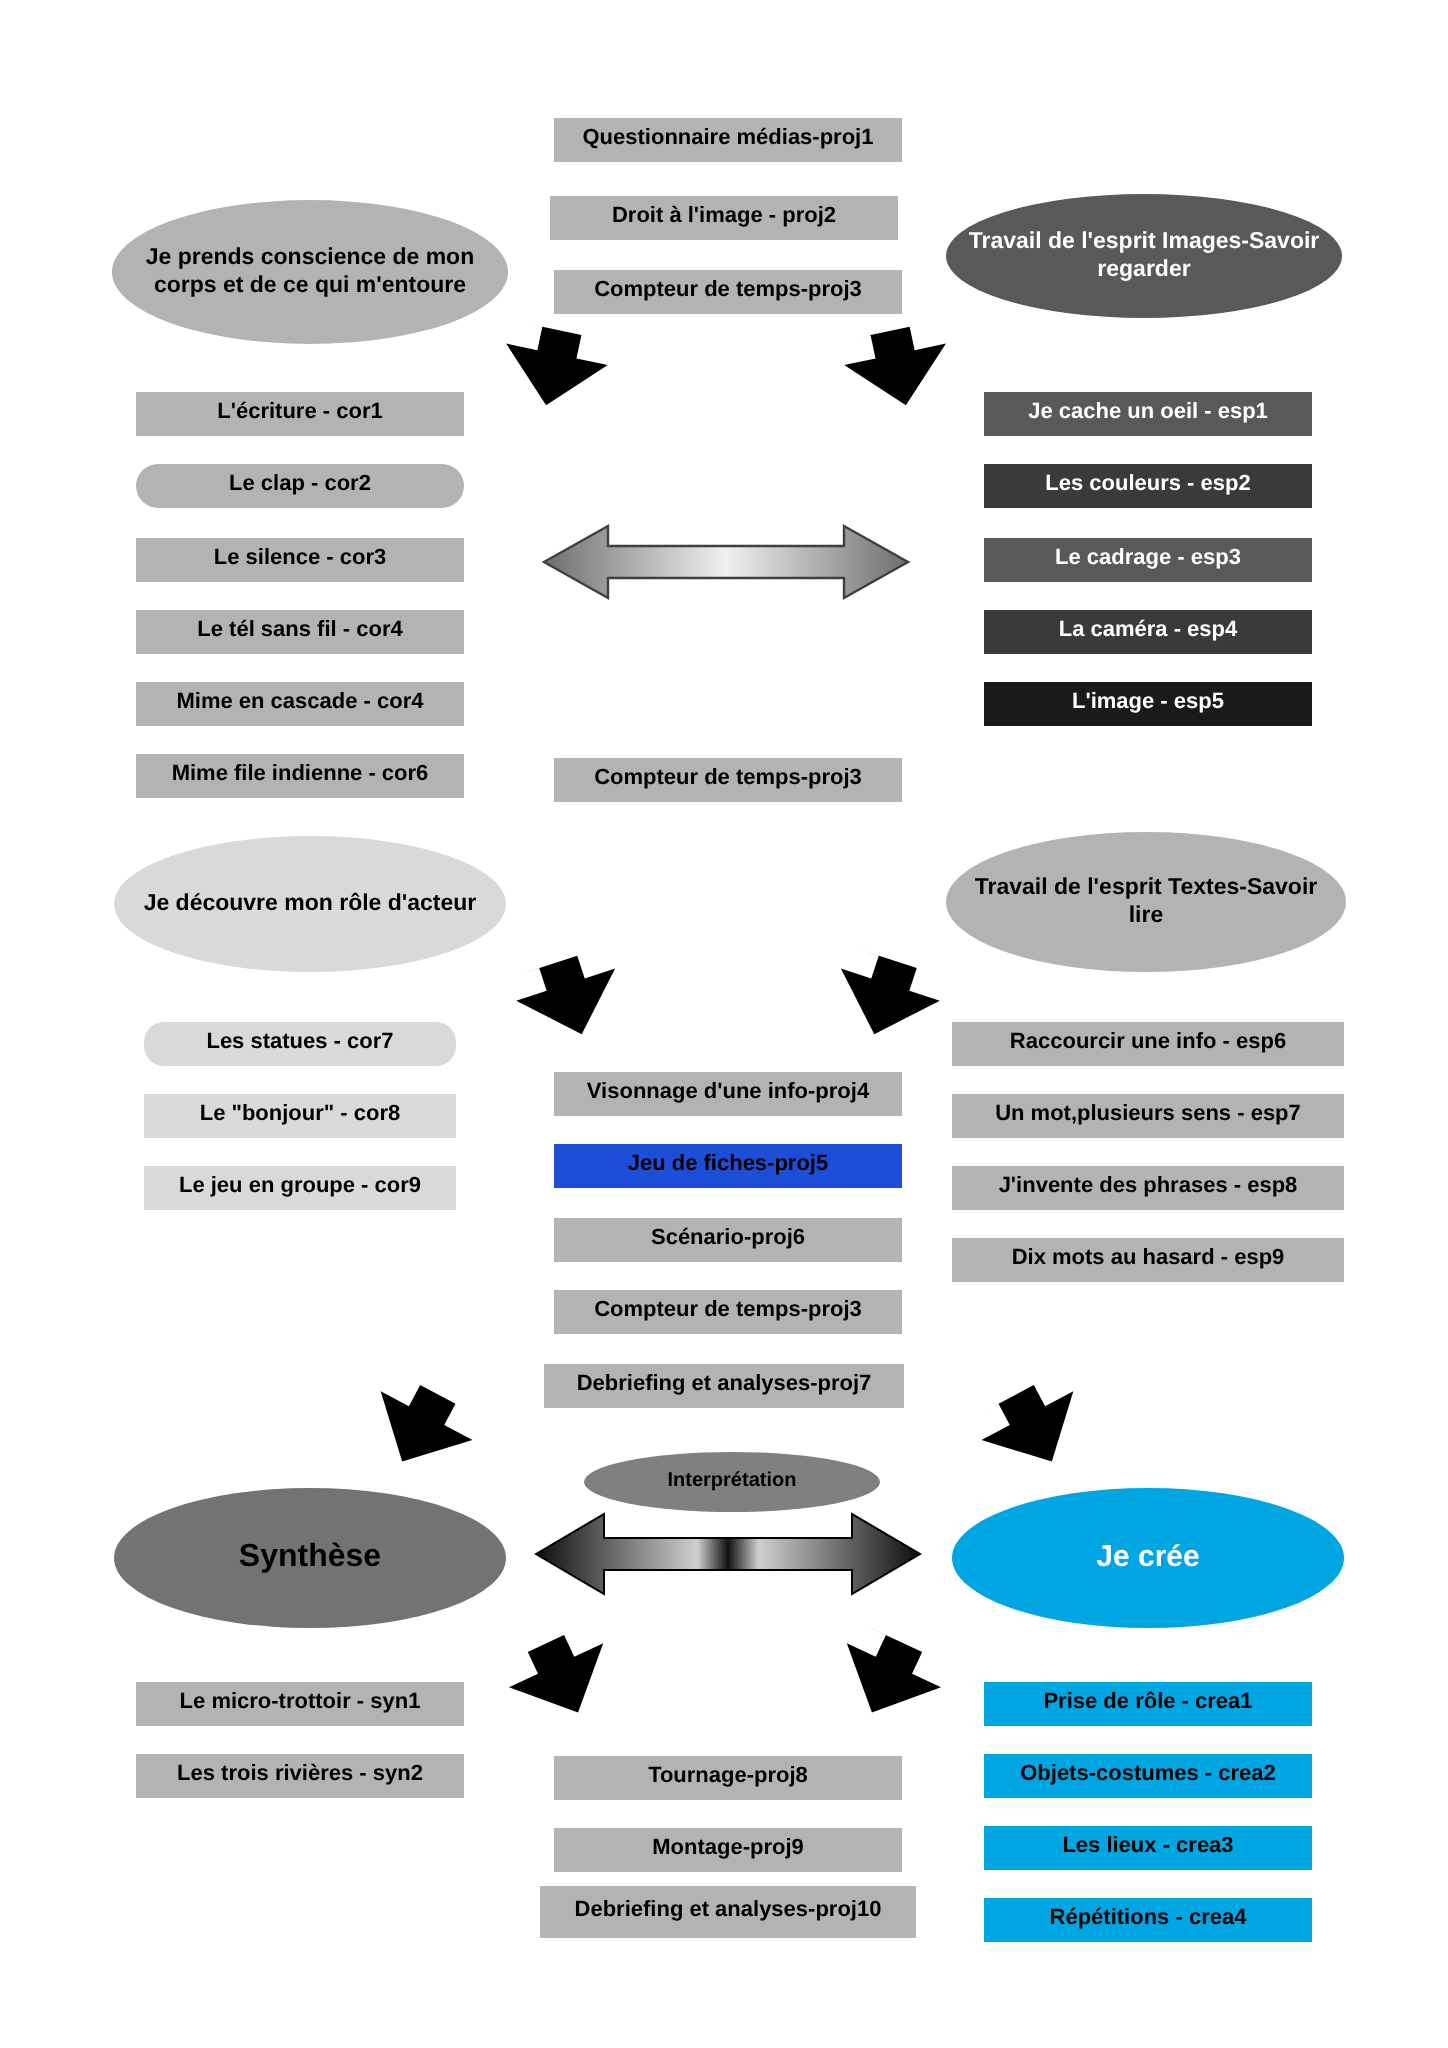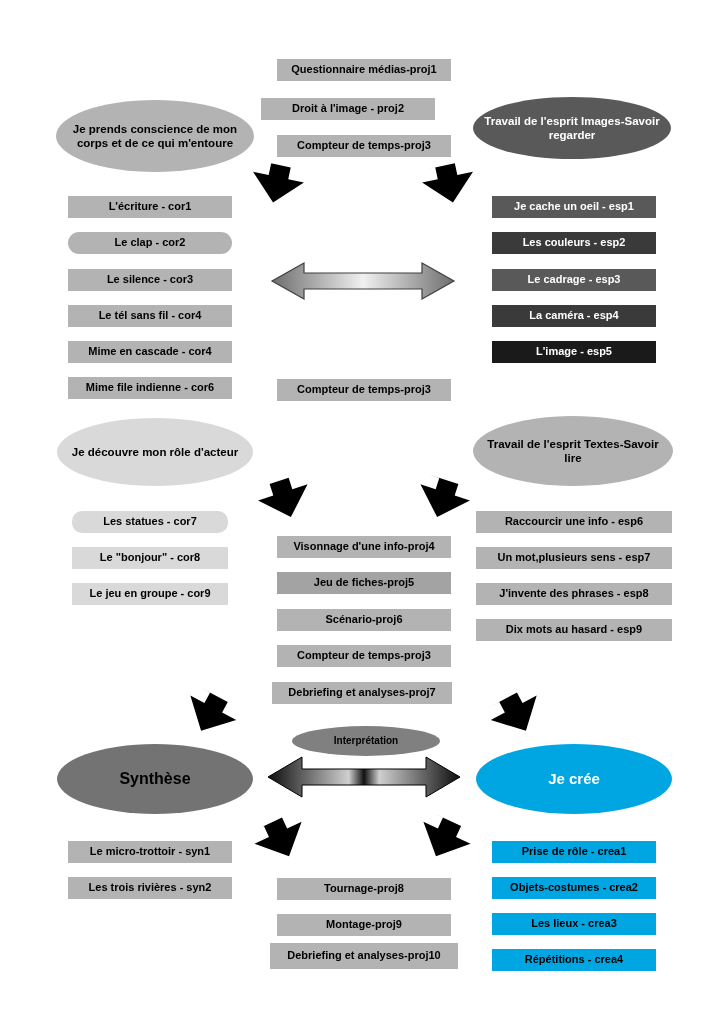--- a/index.html
+++ b/index.html
@@ -58,21 +58,21 @@
   }
 </style>
 </head>
 <body>
 
 <div id="canvas">
 
   <div class="node box" style="left:277px; top:59px; width:174px; height:22px; background:#b3b3b3;">
     <span>Questionnaire médias-proj1</span>
   </div>
-  <div class="node box" style="left:261px; top:98px; width:174px; height:22px; background:#b3b3b3;">
+  <div class="node box" style="left:275px; top:98px; width:174px; height:22px; background:#b3b3b3;">
     <span>Droit à l'image - proj2</span>
   </div>
   <div class="node box" style="left:277px; top:135px; width:174px; height:22px; background:#b3b3b3;">
     <span>Compteur de temps-proj3</span>
   </div>
 
   <div class="node ellipse dark" style="left:473px; top:97px; width:198px; height:62px; background:#595959;">
     <span>Travail de l'esprit Images-Savoir regarder</span>
   </div>
   <div class="node ellipse" style="left:56px; top:100px; width:198px; height:72px; background:#b3b3b3;">
@@ -166,21 +166,21 @@
   <div class="node box" style="left:72px; top:547px; width:156px; height:22px; background:#d9d9d9;">
     <span>Le "bonjour" - cor8</span>
   </div>
   <div class="node box" style="left:72px; top:583px; width:156px; height:22px; background:#d9d9d9;">
     <span>Le jeu en groupe  - cor9</span>
   </div>
 
   <div class="node box" style="left:277px; top:536px; width:174px; height:22px; background:#b3b3b3;">
     <span>Visonnage d'une info-proj4</span>
   </div>
-  <div class="node box" style="left:277px; top:572px; width:174px; height:22px; background:#a3a3a3;">
+  <div class="node box" style="left:277px; top:572px; width:174px; height:22px; background:#1d4ed8;">
     <span>Jeu de fiches-proj5</span>
   </div>
   <div class="node box" style="left:277px; top:609px; width:174px; height:22px; background:#b3b3b3;">
     <span>Scénario-proj6</span>
   </div>
   <div class="node box" style="left:277px; top:645px; width:174px; height:22px; background:#b3b3b3;">
     <span>Compteur de temps-proj3</span>
   </div>
   <div class="node box" style="left:272px; top:682px; width:180px; height:22px; background:#b3b3b3;">
     <span>Debriefing et analyses-proj7</span>

